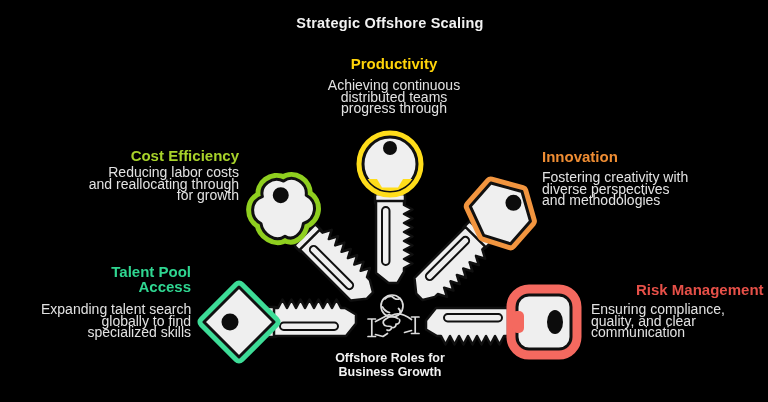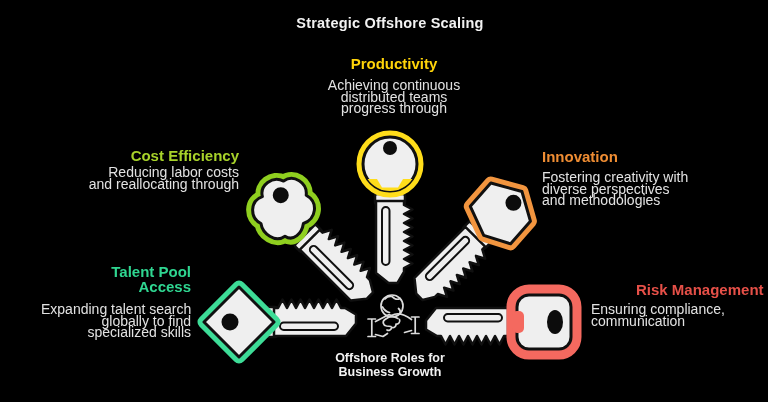--- a/index.html
+++ b/index.html
@@ -110,20 +110,21 @@
     </div>
   </div>
 
   <div class="sec ta-r" style="left:59px; top:148px; width:180px;">
     <div class="sec-title">
       <div class="line" style="color: rgb(168, 211, 42);">Cost Efficiency</div>
     </div>
     <div class="sec-desc" style="margin-top:4px;">
       <div class="line">Reducing labor costs</div>
       <div class="line">and reallocating through</div>
+      <div class="line">for growth</div>
     </div>
   </div>
 
   <div class="sec ta-l" style="left:542px; top:149px; width:190px;">
     <div class="sec-title">
       <div class="line" style="color: rgb(239, 141, 51);">Innovation</div>
     </div>
     <div class="sec-desc" style="margin-top:8px;">
       <div class="line">Fostering creativity with</div>
       <div class="line">diverse perspectives</div>
@@ -142,20 +143,21 @@
       <div class="line">specialized skills</div>
     </div>
   </div>
 
   <div class="sec ta-l" style="left:591px; top:282px; width:170px;">
     <div class="sec-title">
       <div class="line" style="color: rgb(230, 80, 72); padding-left: 45px;">Risk Management</div>
     </div>
     <div class="sec-desc" style="margin-top:7px;">
       <div class="line">Ensuring compliance,</div>
+      <div class="line">quality, and clear</div>
       <div class="line">communication</div>
     </div>
   </div>
 
   <div class="center-label">
     <div class="line">Offshore Roles for</div>
     <div class="line">Business Growth</div>
   </div>
 
 </div>

